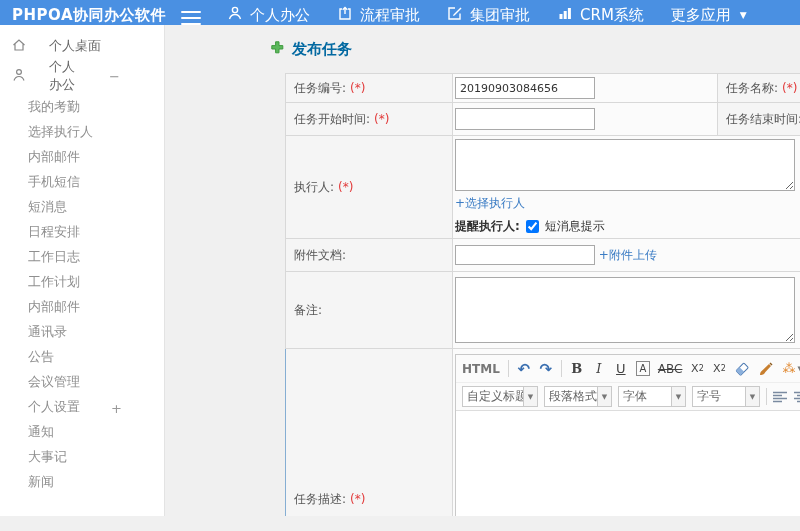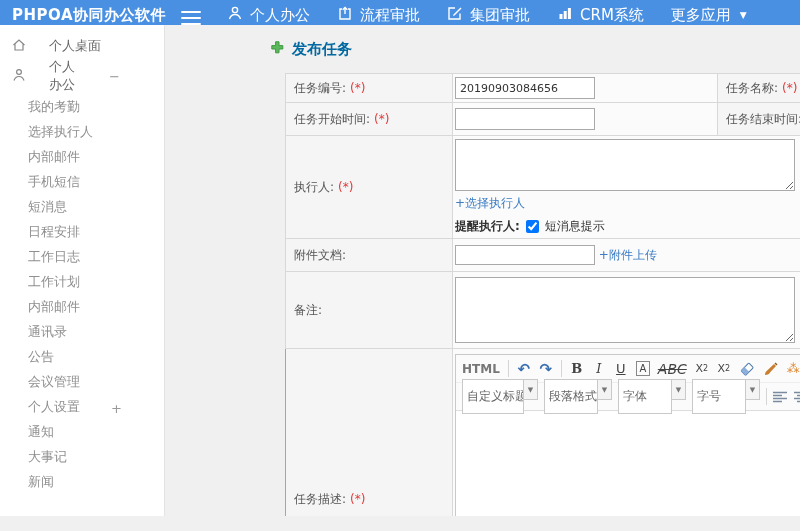--- a/index.html
+++ b/index.html
@@ -48,28 +48,28 @@
   .tb1 { height:27px; gap:8px; }
   .tb2 { height:28px; gap:6px; border-top:1px solid #eee; }
   .tsep { width:1px; height:17px; background:#d5d5d5; flex:none; }
   .tbtn { display:flex; align-items:center; justify-content:center; min-width:14px; height:20px; cursor:pointer; color:#444; font-size:13px; flex:none; }
   .t-html { font-size:12px; color:#777; font-weight:bold; letter-spacing:0; }
   .t-undo,.t-redo { color:#3a6fb0; font-size:15px; font-weight:bold; }
   .t-b { font-weight:bold; font-family:"DejaVu Serif",serif; }
   .t-i { font-style:italic; font-family:"DejaVu Serif",serif; }
   .t-u { text-decoration:underline; }
   .t-abox { border:1px solid #888; font-size:10px; padding:0 2px; height:15px; }
-  .t-strike { font-size:14px; text-decoration:line-through; letter-spacing:0;font-style:italic; }
+  .t-strike { font-size:12px; text-decoration:line-through; letter-spacing:0; }
   .t-supsub { font-size:11px; }
   .t-supsub sup,.t-supsub sub { font-size:8px; }
   .t-quote { font-family:"DejaVu Serif",serif; font-weight:bold; font-size:13px; color:#555; letter-spacing:-1px; }
   .t-sparkle { color:#e08830; font-size:13px; }
   .mini-caret { font-size:7px; color:#777; margin-left:2px; }
   .dd { display:flex; flex:none; cursor:pointer; }
-  .dd-box { width:54px; height:35px; border:1px solid #c9c9c9; background:#fff; font-size:12px; color:#666; display:flex; align-items:center; padding-left:4px; white-space:nowrap; overflow:hidden; }
+  .dd-box { width:54px; height:21px; border:1px solid #c9c9c9; background:#fff; font-size:12px; color:#666; display:flex; align-items:center; padding-left:4px; white-space:nowrap; overflow:hidden; }
   .dd-box.wide { width:62px; }
   .dd-caret { width:14px; height:21px; border:1px solid #c9c9c9; border-left:none; background:#f4f4f4; display:flex; align-items:center; justify-content:center; font-size:7px; color:#777; }
   .ed-body { height:236px; background:#fff; border-top:1px solid #ddd; cursor:text; }
 </style>
 </head>
 <body>
 
 <div class="topbar">
   <div class="logo">PHPOA协同办公软件</div>
   <div class="hamburger">

